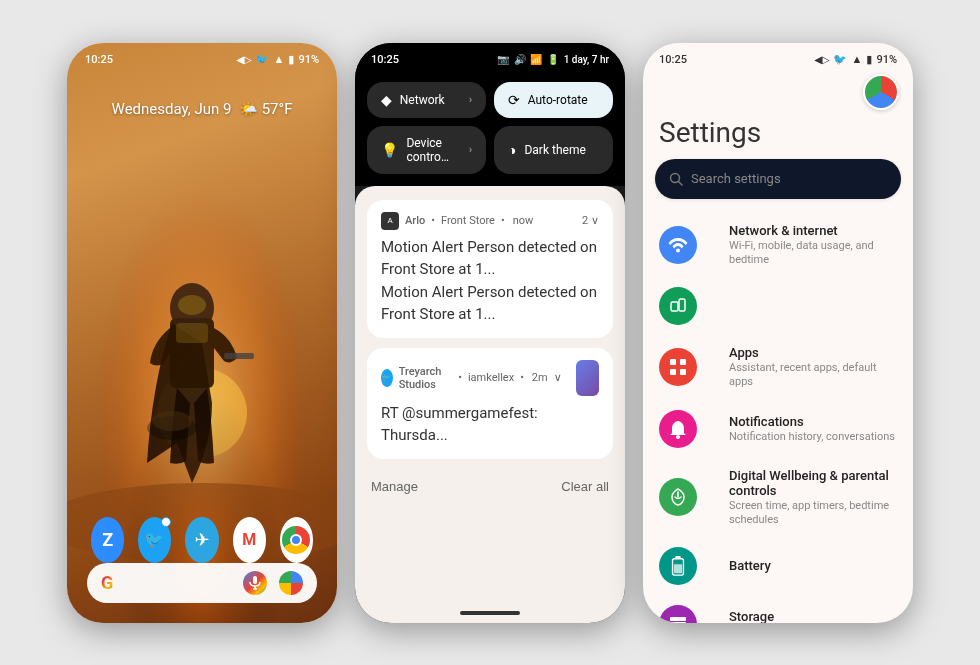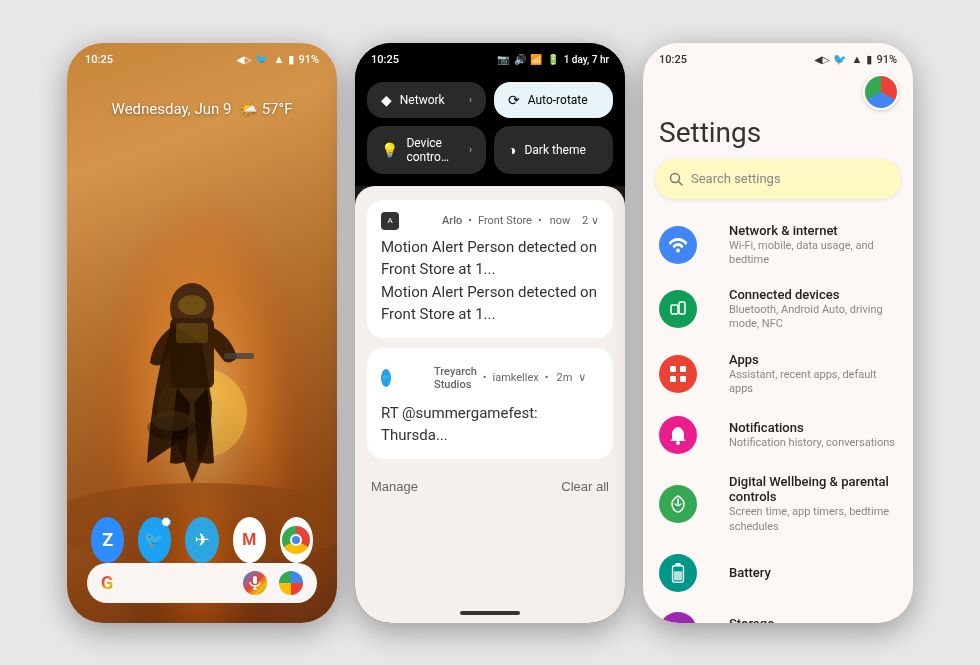--- a/index.html
+++ b/index.html
@@ -200,21 +200,20 @@
       align-items: center;
       justify-content: center;
       font-size: 9px;
       color: #fff;
     }
 
     .notif-app-name {
       font-size: 11px;
       color: #666;
       font-weight: 500;
-      margin-left: 37px;
     }
 
     .notif-dot { color: #666; font-size: 11px; }
     .notif-store { font-size: 11px; color: #666; }
     .notif-time { font-size: 11px; color: #666; margin-left: 2px; }
     .notif-count { margin-left: auto; font-size: 11px; color: #666; }
 
     .notif-text {
       font-size: 15px;
       color: #333;
@@ -305,21 +304,21 @@
 
     .settings-title {
       font-size: 28px;
       font-weight: 400;
       color: #333;
       padding: 6px 16px 10px;
     }
 
     .settings-search {
       margin: 0 12px 14px;
-      background: #fef9c3;
+      background: #0f172a;
       border-radius: 28px;
       height: 40px;
       display: flex;
       align-items: center;
       padding: 0 14px;
       gap: 8px;
       box-shadow: 0 1px 4px rgba(0,0,0,0.1);
     }
 
     .search-placeholder {
@@ -629,24 +628,20 @@
     </div>
 
     <div class="settings-item">
       <div class="settings-icon icon-connected">
         <svg width="20" height="20" viewBox="0 0 20 20" fill="white">
           <rect x="3" y="6" width="7" height="9" rx="1.5" fill="none" stroke="white" stroke-width="1.5"></rect>
           <rect x="11" y="3" width="6" height="12" rx="1.5" fill="none" stroke="white" stroke-width="1.5"></rect>
           <line x1="10" y1="10" x2="11" y2="10" stroke="white" stroke-width="1.5"></line>
         </svg>
       </div>
-      <div class="settings-text">
-        <div class="settings-item-title">Connected devices</div>
-        <div class="settings-item-subtitle">Bluetooth, Android Auto, driving mode, NFC</div>
-      </div>
     </div>
 
     <div class="settings-item">
       <div class="settings-icon icon-apps">
         <svg width="18" height="18" viewBox="0 0 18 18" fill="white">
           <rect x="1" y="1" width="6" height="6" rx="1"></rect>
           <rect x="11" y="1" width="6" height="6" rx="1"></rect>
           <rect x="1" y="11" width="6" height="6" rx="1"></rect>
           <rect x="11" y="11" width="6" height="6" rx="1"></rect>
         </svg>

